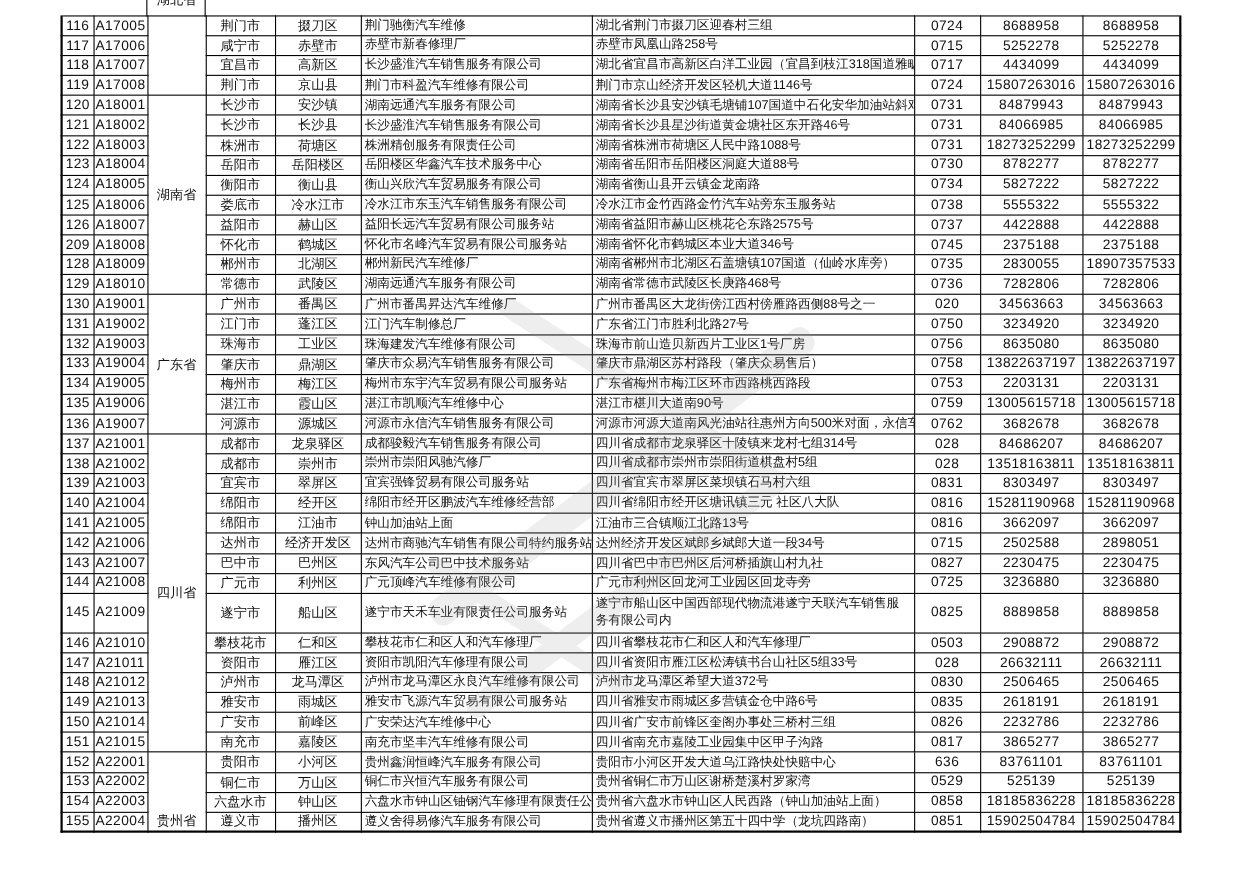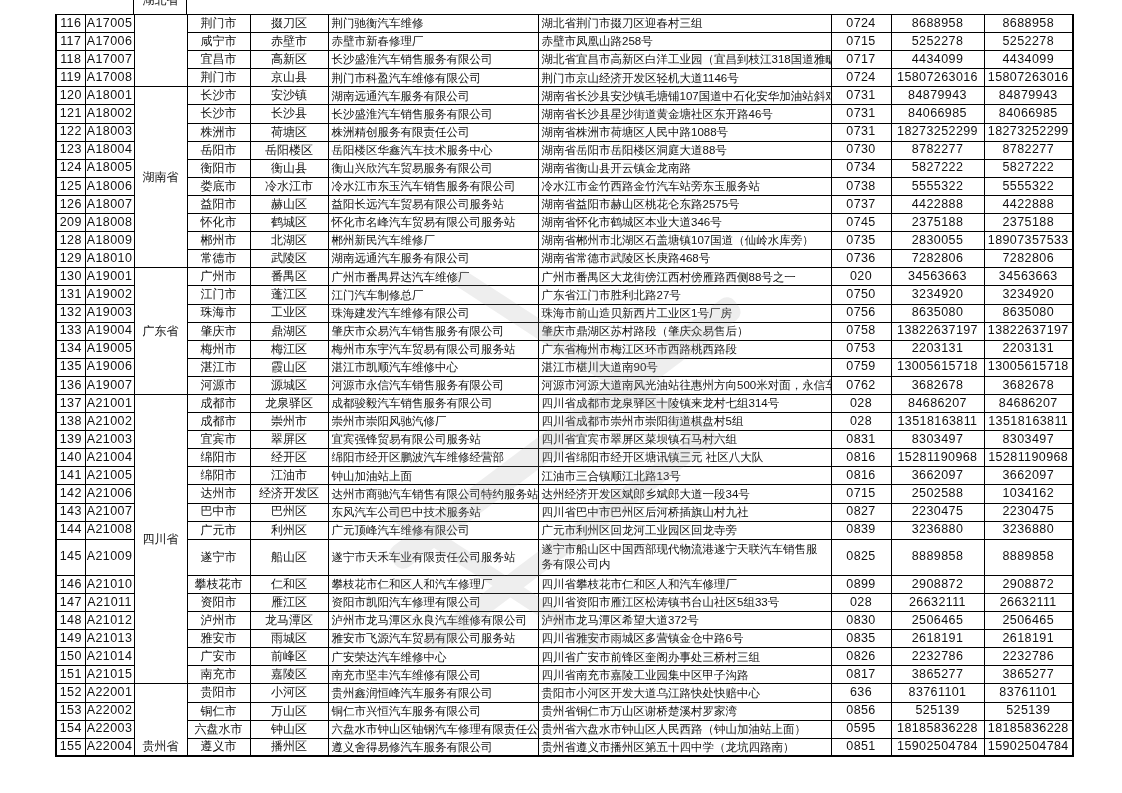--- a/index.html
+++ b/index.html
@@ -366,41 +366,41 @@
         </tr>
         <tr>
           <td class="c num">142</td>
           <td class="c num">A21006</td>
           <td class="c">达州市</td>
           <td class="c">经济开发区</td>
           <td class="lt">达州市商驰汽车销售有限公司特约服务站</td>
           <td class="lt">达州经济开发区斌郎乡斌郎大道一段34号</td>
           <td class="c num">0715</td>
           <td class="c num">2502588</td>
-          <td class="c num">1034162</td>
+          <td class="c num">2898051</td>
         </tr>
         <tr>
           <td class="c num">143</td>
           <td class="c num">A21007</td>
           <td class="c">巴中市</td>
           <td class="c">巴州区</td>
           <td class="lt">东风汽车公司巴中技术服务站</td>
           <td class="lt">四川省巴中市巴州区后河桥插旗山村九社</td>
           <td class="c num">0827</td>
           <td class="c num">2230475</td>
           <td class="c num">2230475</td>
         </tr>
         <tr>
           <td class="c num">144</td>
           <td class="c num">A21008</td>
           <td class="c">广元市</td>
           <td class="c">利州区</td>
           <td class="lt">广元顶峰汽车维修有限公司</td>
           <td class="lt">广元市利州区回龙河工业园区回龙寺旁</td>
-          <td class="c num">0839</td>
+          <td class="c num">0725</td>
           <td class="c num">3236880</td>
           <td class="c num">3236880</td>
         </tr>
         <tr class="tall">
           <td class="c num">145</td>
           <td class="c num">A21009</td>
           <td class="c">遂宁市</td>
           <td class="c">船山区</td>
           <td class="lt">遂宁市天禾车业有限责任公司服务站</td>
           <td class="lt wrap">遂宁市船山区中国西部现代物流港遂宁天联汽车销售服务有限公司内</td>
@@ -408,21 +408,21 @@
           <td class="c num">8889858</td>
           <td class="c num">8889858</td>
         </tr>
         <tr>
           <td class="c num">146</td>
           <td class="c num">A21010</td>
           <td class="c">攀枝花市</td>
           <td class="c">仁和区</td>
           <td class="lt">攀枝花市仁和区人和汽车修理厂</td>
           <td class="lt">四川省攀枝花市仁和区人和汽车修理厂</td>
-          <td class="c num">0899</td>
+          <td class="c num">0503</td>
           <td class="c num">2908872</td>
           <td class="c num">2908872</td>
         </tr>
         <tr>
           <td class="c num">147</td>
           <td class="c num">A21011</td>
           <td class="c">资阳市</td>
           <td class="c">雁江区</td>
           <td class="lt">资阳市凯阳汽车修理有限公司</td>
           <td class="lt">四川省资阳市雁江区松涛镇书台山社区5组33号</td>
@@ -486,32 +486,32 @@
           <td class="c num">83761101</td>
           <td class="c num">83761101</td>
         </tr>
         <tr>
           <td class="c num">153</td>
           <td class="c num">A22002</td>
           <td class="c">铜仁市</td>
           <td class="c">万山区</td>
           <td class="lt">铜仁市兴恒汽车服务有限公司</td>
           <td class="lt">贵州省铜仁市万山区谢桥楚溪村罗家湾</td>
-          <td class="c num">0856</td>
+          <td class="c num">0529</td>
           <td class="c num">525139</td>
           <td class="c num">525139</td>
         </tr>
         <tr>
           <td class="c num">154</td>
           <td class="c num">A22003</td>
           <td class="c">六盘水市</td>
           <td class="c">钟山区</td>
           <td class="lt">六盘水市钟山区铀钢汽车修理有限责任公</td>
           <td class="lt">贵州省六盘水市钟山区人民西路（钟山加油站上面）</td>
-          <td class="c num">0595</td>
+          <td class="c num">0858</td>
           <td class="c num">18185836228</td>
           <td class="c num">18185836228</td>
         </tr>
         <tr>
           <td class="c num">155</td>
           <td class="c num">A22004</td>
           <td class="c">遵义市</td>
           <td class="c">播州区</td>
           <td class="lt">遵义舍得易修汽车服务有限公司</td>
           <td class="lt">贵州省遵义市播州区第五十四中学（龙坑四路南）</td>

